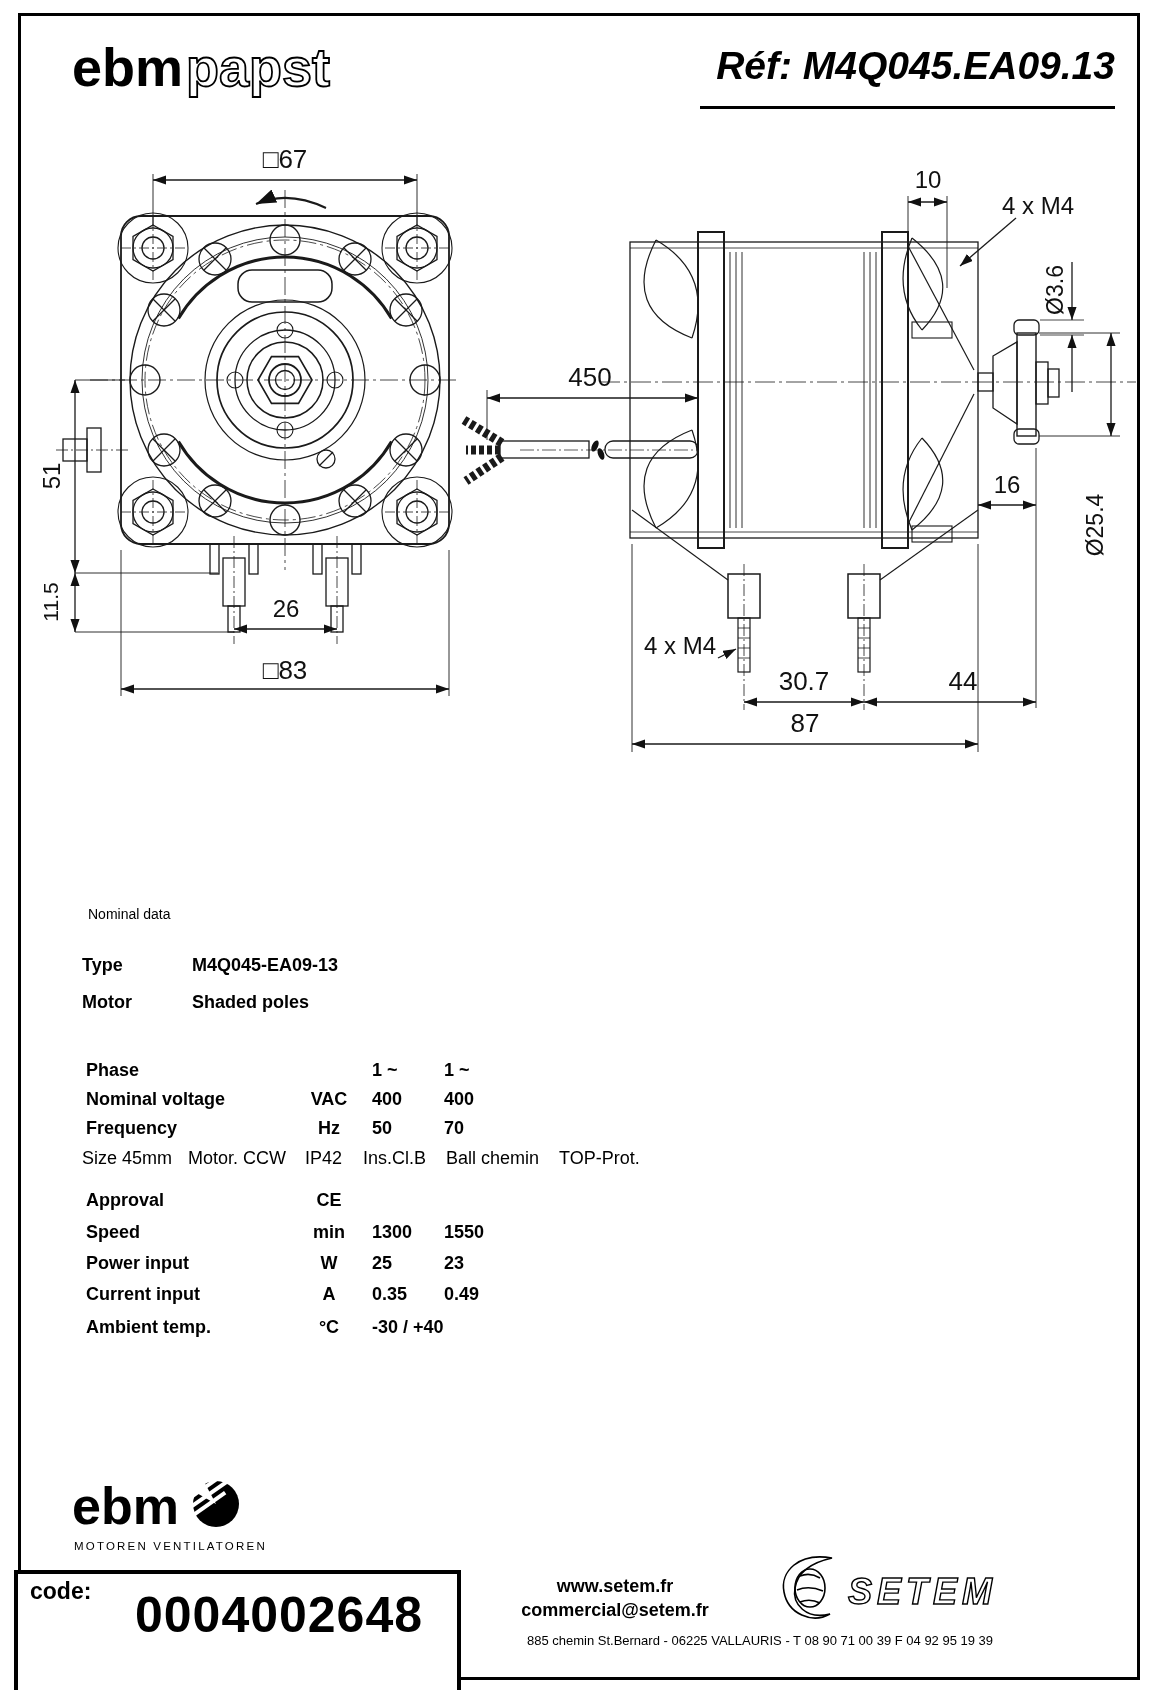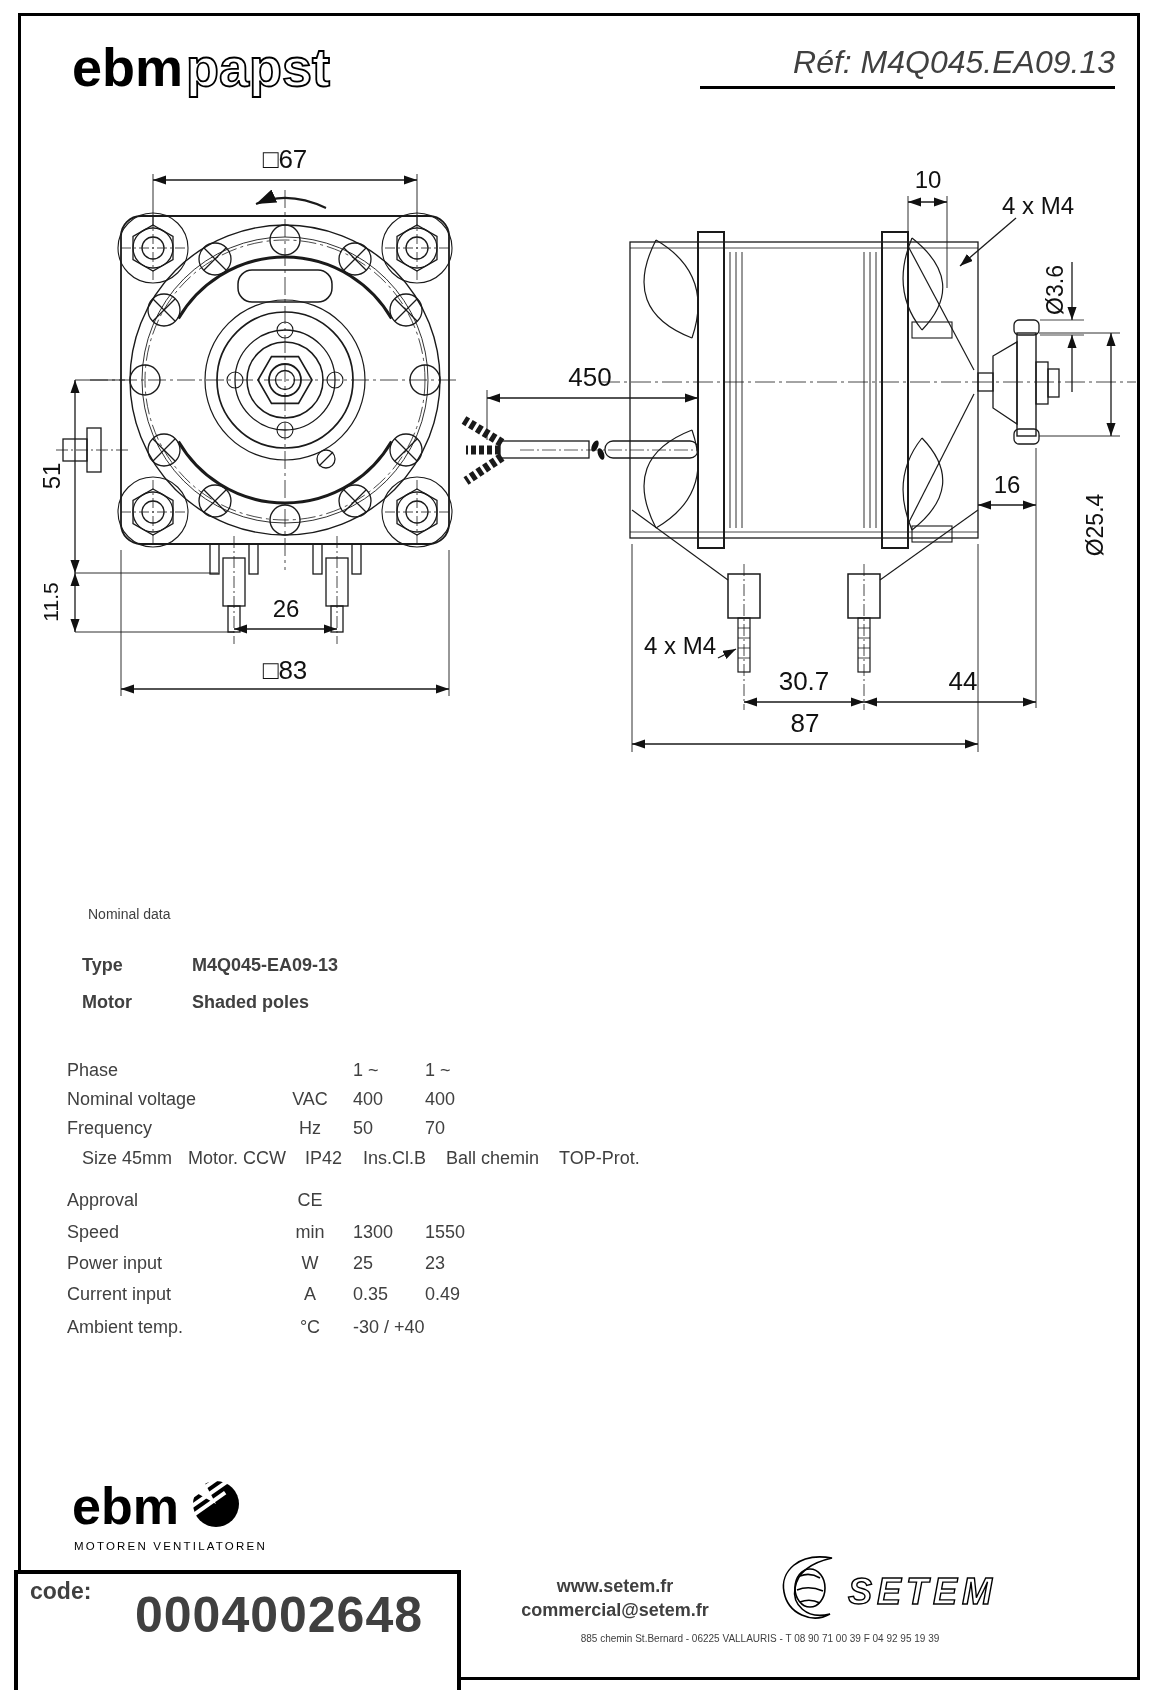--- a/index.html
+++ b/index.html
@@ -1,45 +1,45 @@
 <!DOCTYPE html>
 <html><head>
 <meta charset="utf-8">
 <style>
   html,body{margin:0;padding:0;background:#888;}
   .page{position:relative;width:1158px;height:1690px;background:#fff;margin:0 auto;
-        font-family:"Liberation Sans",sans-serif;color:#404040;overflow:hidden;}
+        font-family:"Liberation Sans",sans-serif;color:#000000;overflow:hidden;}
   .page-border{position:absolute;left:18px;top:13px;width:1122px;height:1667px;
         border:3px solid #000;box-sizing:border-box;}
   .abs{position:absolute;}
   
   .ref{position:absolute;left:700px;top:44px;width:415px;text-align:right;
-       font-size:32px;font-weight:normal;font-style:italic;
-       border-bottom:3px solid #000;padding-bottom:5px;}
+       font-size:39px;font-weight:bold;font-style:italic;
+       border-bottom:3px solid #000;padding-bottom:18px;}
   
   .nd-title{position:absolute;left:88px;top:906px;font-size:14px;font-weight:normal;}
   .nd-row{position:absolute;left:82px;width:600px;height:24px;font-size:18px;}
   .nd-row .lab{position:absolute;left:0;}
   .nd-row .val{position:absolute;left:110px;font-weight:bold;}
-  .spec-row{position:absolute;left:67px;width:620px;height:24px;font-size:18px;}
+  .spec-row{position:absolute;left:86px;width:620px;height:24px;font-size:18px;font-weight:bold;}
   .spec-row .lab{position:absolute;left:0;}
   .spec-row .unit{position:absolute;left:200px;width:86px;text-align:center;}
   .spec-row .v1{position:absolute;left:286px;}
   .spec-row .v2{position:absolute;left:358px;}
   .feat-row{position:absolute;left:82px;top:1148px;width:640px;height:24px;font-size:18px;}
   .feat-row span{position:absolute;white-space:nowrap;}
   
   .code-box{position:absolute;left:14px;top:1570px;width:447px;height:126px;
             border:4px solid #000;box-sizing:border-box;background:#fff;}
   .code-label{position:absolute;left:12px;top:4px;font-size:23px;font-weight:bold;}
   .code-value{position:absolute;left:86px;top:12px;width:350px;text-align:center;
               font-size:50px;font-weight:bold;letter-spacing:1px;}
   .setem-web{position:absolute;left:470px;top:1574px;width:290px;text-align:center;
              font-size:18px;font-weight:bold;line-height:24px;}
-  .setem-addr{position:absolute;left:440px;top:1633px;width:640px;text-align:center;font-size:10px;}
+  .setem-addr{position:absolute;left:440px;top:1633px;width:640px;text-align:center;font-size:13px;}
   svg text{font-family:"Liberation Sans",sans-serif;}
 </style>
 </head>
 <body>
 
 <div class="page">
   <div class="page-border"></div>
 
   <svg class="abs" style="left:72px;top:36px;" width="300" height="64" viewBox="0 0 300 64">
     <text x="0" y="50" font-size="54" font-weight="bold" fill="#000">ebm</text>

